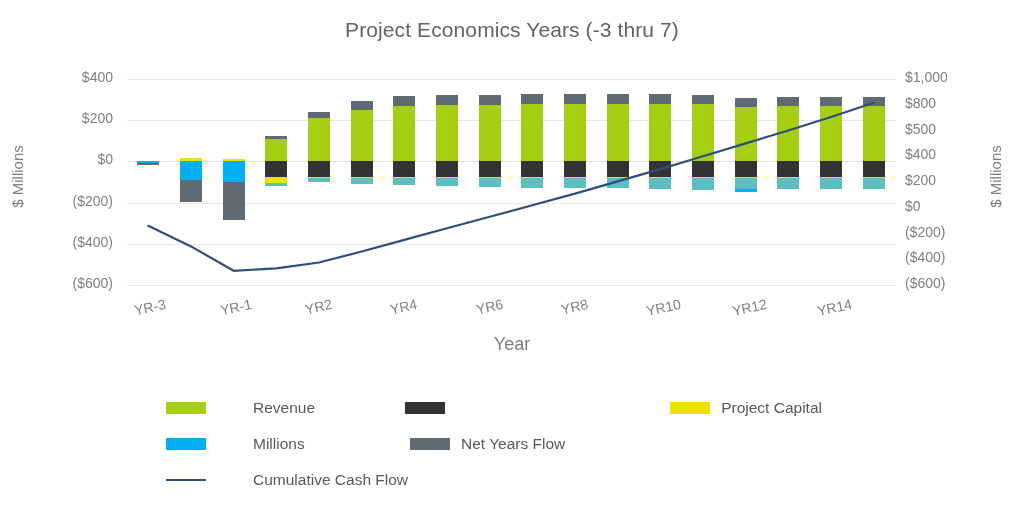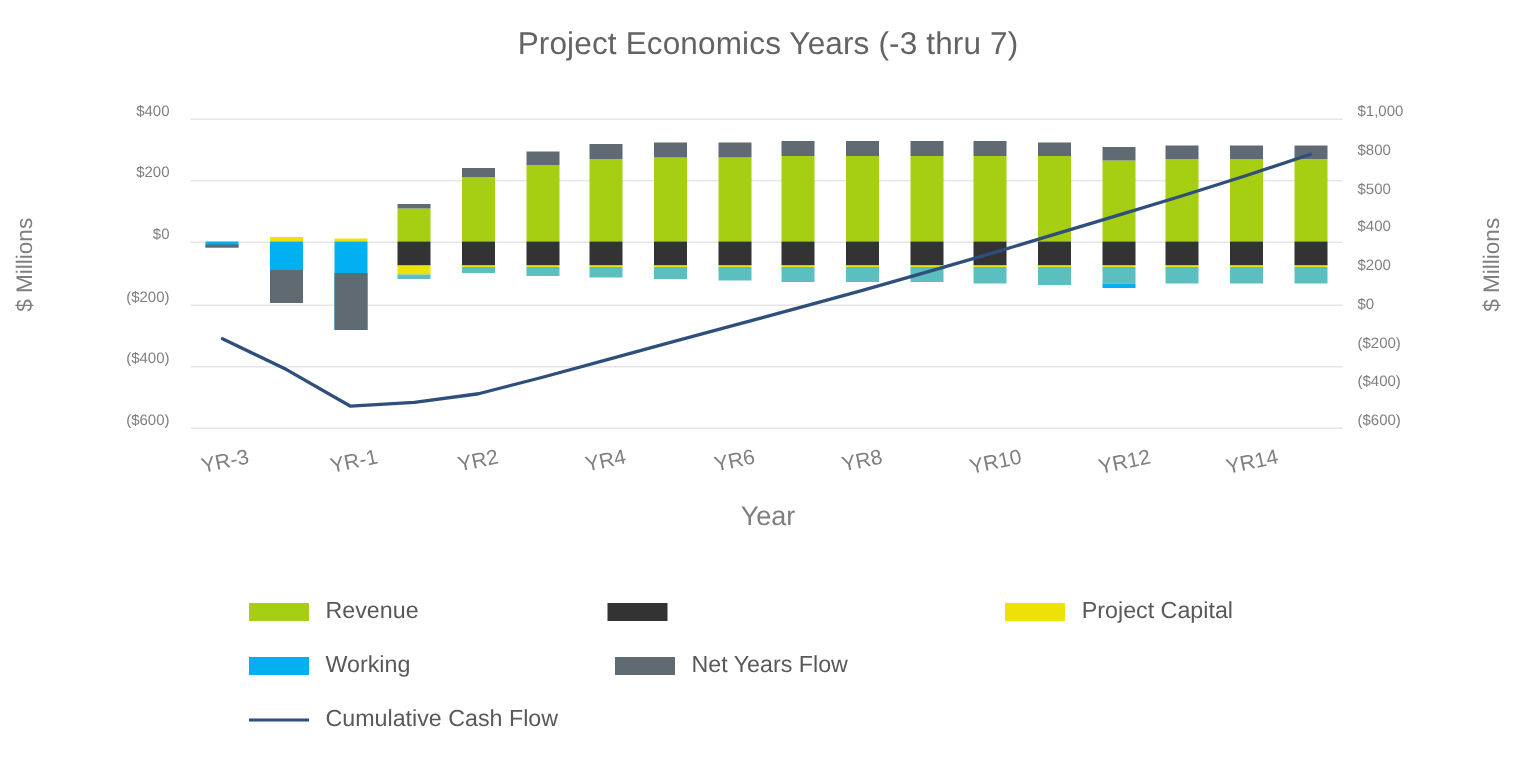--- a/index.html
+++ b/index.html
@@ -44,21 +44,21 @@
     position: absolute;
     top: 0; bottom: 0;
   }
   .seg {
     position: absolute;
     left: 0; right: 0;
   }
   
   .ax-lbl {
     position: absolute;
-    font-size: 10px;
+    font-size: 14px;
     color: #7f7f7f;
     white-space: nowrap;
   }
   .left-lbl { text-align: right; right: 0; }
   #left-axis {
     position: absolute;
     left: 0; top: 79px;
     width: 113px; height: 206px;
   }
   #right-axis {
@@ -109,21 +109,21 @@
   .legend-row {
     display: flex;
     height: 36px;
     align-items: center;
   }
   .legend-item {
     display: flex;
     align-items: center;
     white-space: nowrap;
   }
-  .legend-item.c1 { width: 244px; }
+  .legend-item.c1 { width: 244px; gap: 36px; }
   .legend-item.c2 { width: 271px; }
   .legend-item.c3 { width: 200px; }
   .swatch {
     width: 40px; height: 12px;
     margin-right: 11px;
     flex: none;
   }
   .swatch.line-swatch {
     height: 0;
     border-top: 2.4px solid #2E4F7C;
@@ -322,21 +322,21 @@
           <span class="swatch" style="background: rgb(51, 51, 51);"></span>
         </div>
         <div class="legend-item c3">
           <span class="swatch" style="background: rgb(237, 226, 5);"></span>
           <span class="legend-label">Project Capital</span>
         </div>
       </div>
       <div class="legend-row">
         <div class="legend-item c1">
           <span class="swatch" style="background: rgb(0, 176, 240);"></span>
-          <span class="legend-label">Working</span>
+          <span class="legend-label">Millions</span>
         </div>
         <div class="legend-item c3">
           <span class="swatch" style="background: rgb(95, 106, 114);"></span>
           <span class="legend-label">Net Years Flow</span>
         </div>
       </div>
       <div class="legend-row">
         <div class="legend-item c1">
           <span class="swatch line-swatch" style="border-top-color: rgb(46, 79, 124);"></span>
           <span class="legend-label">Cumulative Cash Flow</span>

